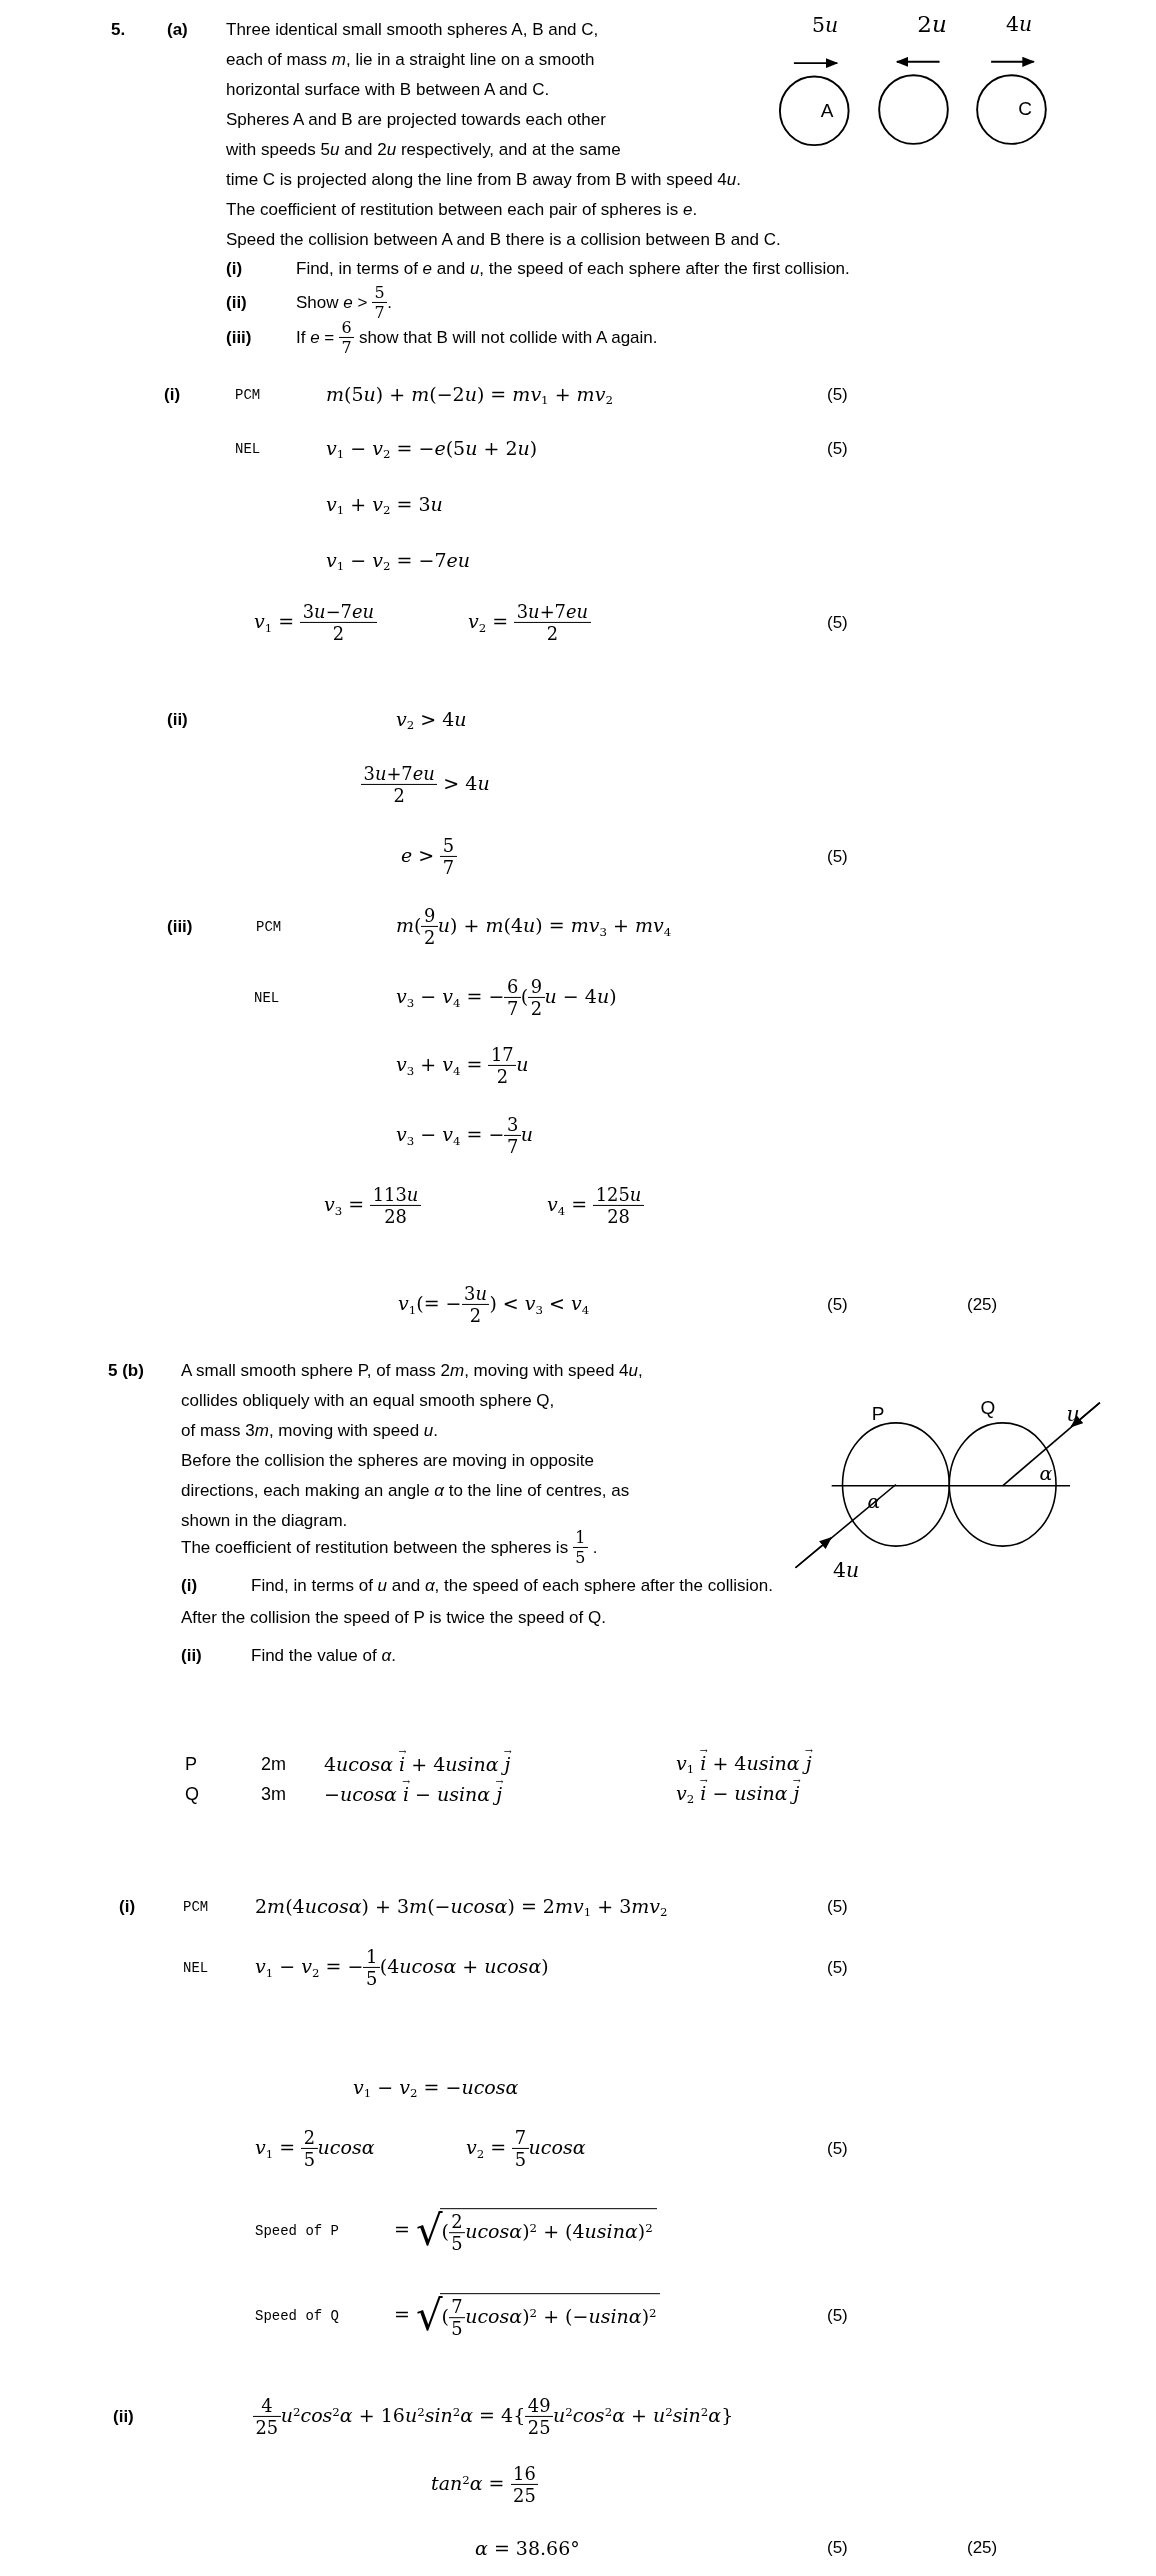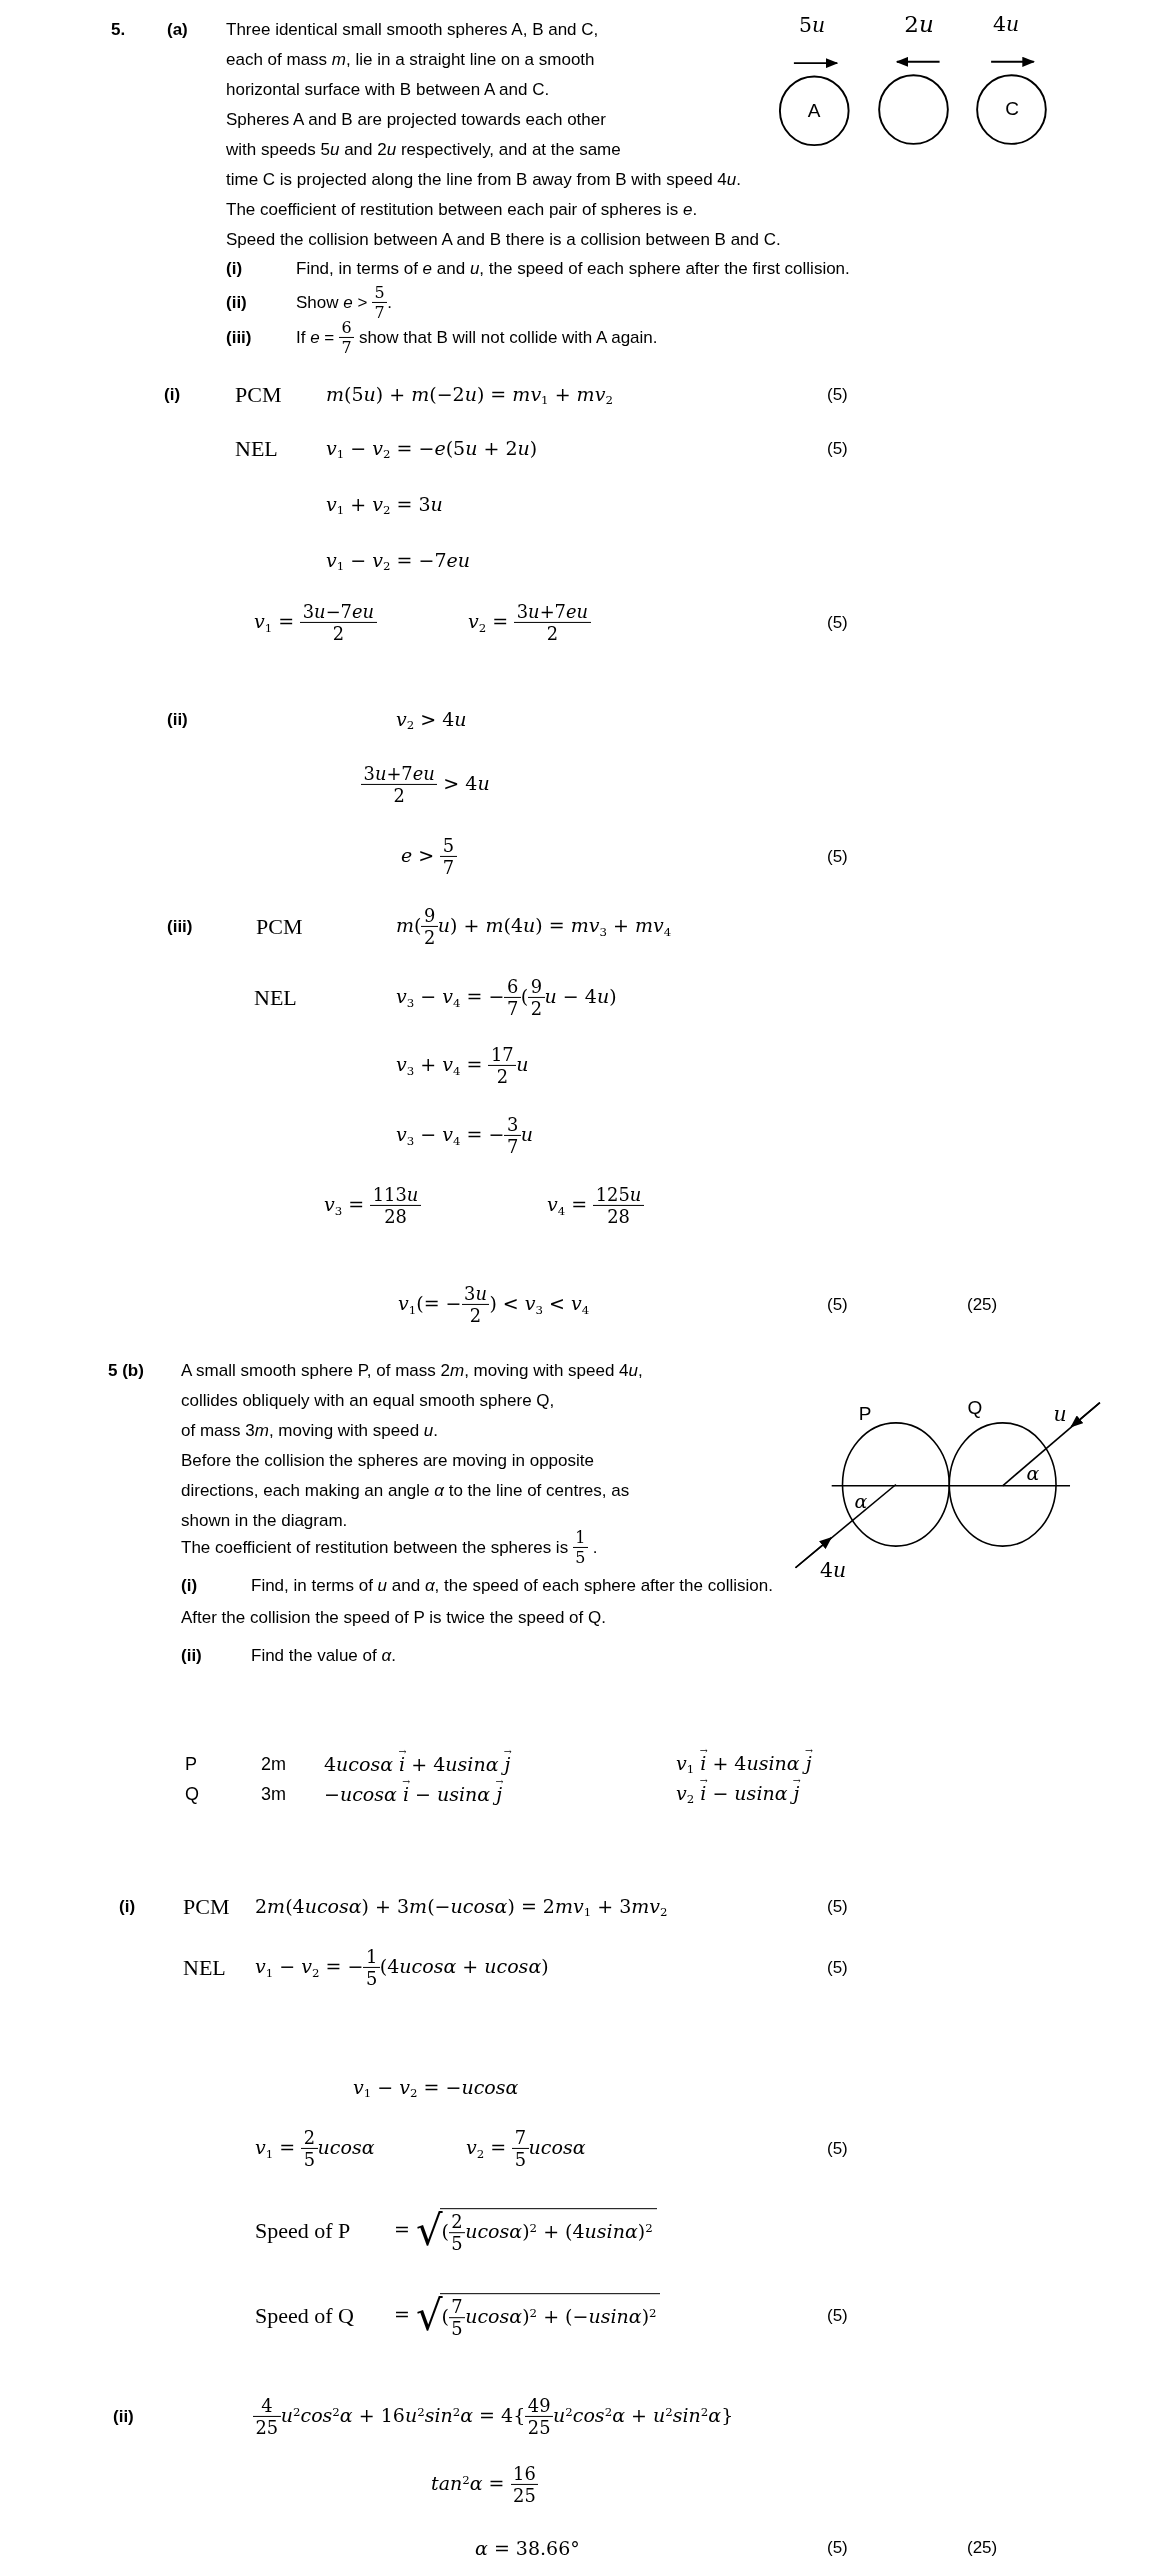--- a/index.html
+++ b/index.html
@@ -1,29 +1,29 @@
 <!DOCTYPE html>
 <html style="font-size:10.2px"><head>
 <meta charset="utf-8">
 <style>
   html,body{margin:0;padding:0;background:#fff;}
   .page{position:relative;width:1157px;height:2576px;background:#ffffff;color:#000;overflow:hidden;}
   .abs{position:absolute;}
   .row{position:absolute;left:0;width:1157px;}
   .row > *{position:absolute;top:50%;transform:translateY(-50%);white-space:nowrap;}
   .lab{font-family:"Liberation Sans",sans-serif;font-weight:bold;font-size:17px;}
-  .tag{font-family:Liberation Serif, serif;font-size:22px;}
+  .tag{font-family:Liberation Mono, monospace;font-size:14px;}
   .tcell{font-family:"Liberation Sans",sans-serif;font-size:18px;}
   .mark{font-family:"Liberation Sans",sans-serif;font-size:17px;}
   .qtext{font-family:"Liberation Sans",sans-serif;font-size:17px;}
   .math{font-family:"DejaVu Serif","Liberation Serif",serif;font-size:19px;}
   .qblock{position:absolute;}
   .qline{height:30px;line-height:30px;white-space:nowrap;font-size:17px;font-family:"Liberation Sans",sans-serif;}
   .nlab{line-height:30px;}
-  .dlabel{position:absolute;transform:translate(-50%,-50%);white-space:nowrap;display:block;}
+  .dlabel{position:absolute;transform:translate(-50%,-50%);white-space:nowrap;display:block;margin-left:13px;}
   .mm{font-family:"DejaVu Serif","Liberation Serif",serif;}
   .mi{font-style:italic;}
   .it{font-style:italic;}
   .frac{display:inline-block;vertical-align:middle;text-align:center;line-height:1.08;font-size:0.94em;}
   .fnum{display:block;padding:0 2.5px 1.3px;border-bottom:1.6px solid #000;}
   .fden{display:block;padding:1.3px 2.5px 0;}
   .ssub{font-size:0.62em;vertical-align:-0.3em;}
   .ssup{font-size:0.62em;vertical-align:0.55em;}
   .sqrt{display:inline-flex;align-items:center;vertical-align:middle;}
   .rsym{font-size:2.2em;line-height:1;font-style:normal;}

